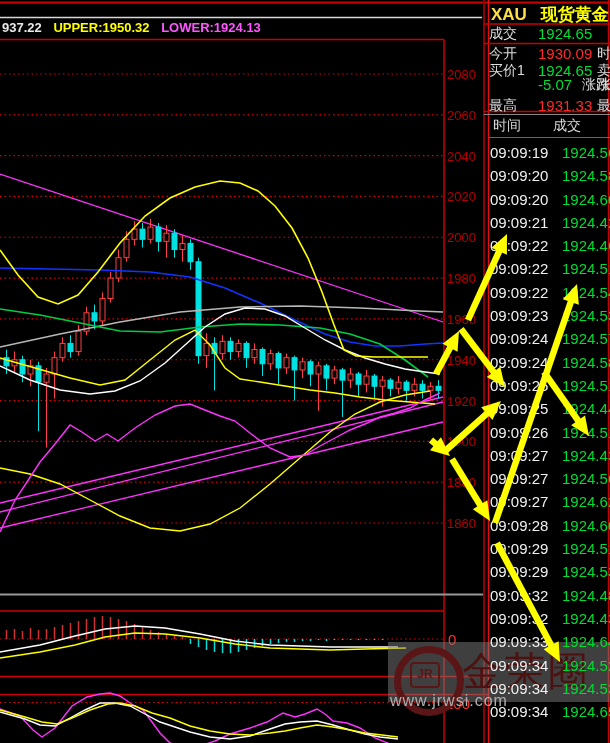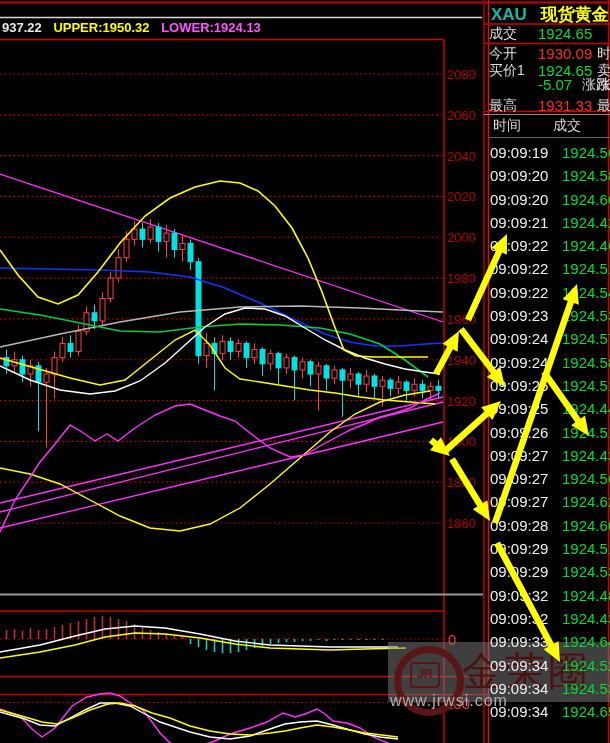--- a/index.html
+++ b/index.html
@@ -13,21 +13,21 @@
      border:7px solid #5a1616;}
   .wm-book{position:absolute;left:22px;top:20px;width:26px;height:22px;border:2px solid #5a1616;
      border-radius:4px;color:#5a1616;font-size:12px;font-weight:bold;text-align:center;line-height:20px;}
   .wm-brand{position:absolute;left:74px;top:2px;font-size:40px;font-weight:normal;color:#4c1212;
      letter-spacing:3px;white-space:nowrap;}
   .wm-url{position:absolute;left:2px;top:50px;font-size:16px;color:#aeaeae;letter-spacing:1px;white-space:nowrap;}
   #text-layer{position:absolute;inset:0;z-index:3;padding-left:44px;}
   #hdr{position:absolute;left:2px;top:20px;font-size:13px;font-weight:bold;white-space:nowrap;}
   #hdr .mid{color:#e8e8e8;} #hdr .up{color:#ffff00;margin-left:8px;} #hdr .lo{color:#ff55ff;margin-left:8px;}
   #q-title{position:absolute;left:491px;top:3px;font-size:17px;font-weight:bold;white-space:nowrap;}
-  #q-title .sym{color:#14b8a6;} #q-title .nm{color:#ffff00;margin-left:9px;}
+  #q-title .sym{color:#fde047;} #q-title .nm{color:#ffff00;margin-left:9px;}
   .q-row{position:absolute;left:489px;width:121px;height:17px;font-size:14px;white-space:nowrap;}
   .q-row .lbl{color:#dcdcdc;} .q-row .val{position:absolute;left:49px;font-size:15px;}
   .q-row .part{position:absolute;left:108px;color:#dcdcdc;}
   .c-green{color:#00dd33;} .c-red{color:#ff2a2a;}
   #q-thead{position:absolute;left:493px;top:117px;width:115px;font-size:14px;color:#d8d8d8;}
   #q-thead .th2{position:absolute;left:60px;}
   #trades{position:absolute;left:490px;top:141px;width:136px;}
   .trow{height:23.3px;line-height:23.3px;font-size:15px;position:relative;white-space:nowrap;}
   .trow .tt{color:#f0f0f0;} .trow .tp{position:absolute;left:72px;color:#00dd33;}
   #arrow-layer{z-index:4;}

